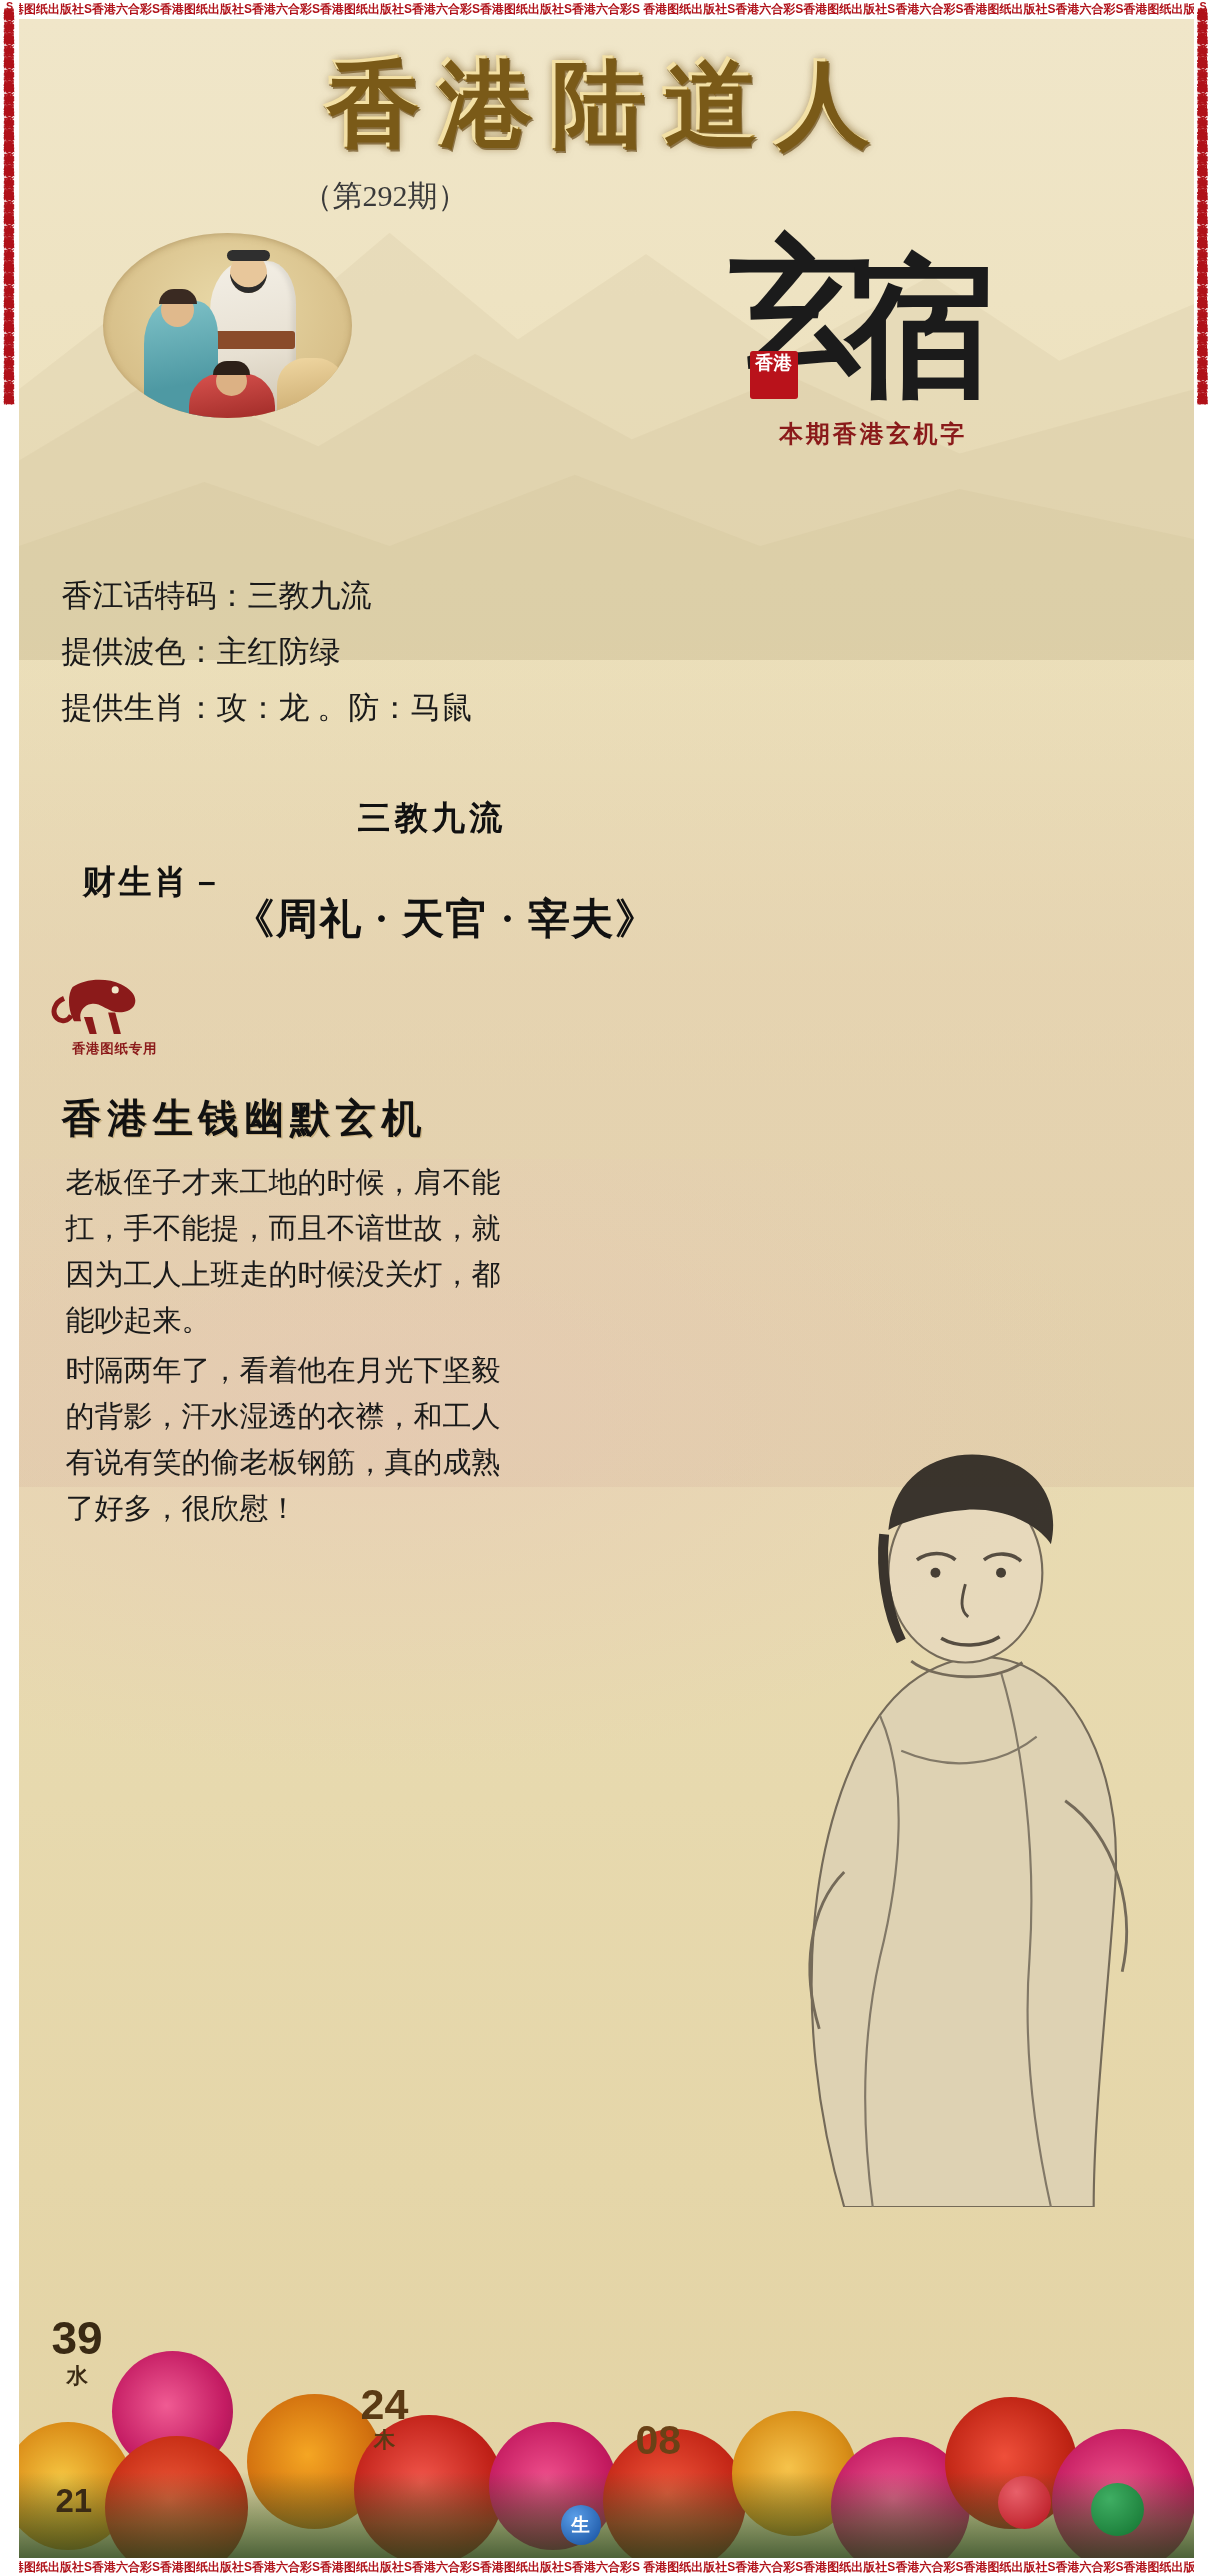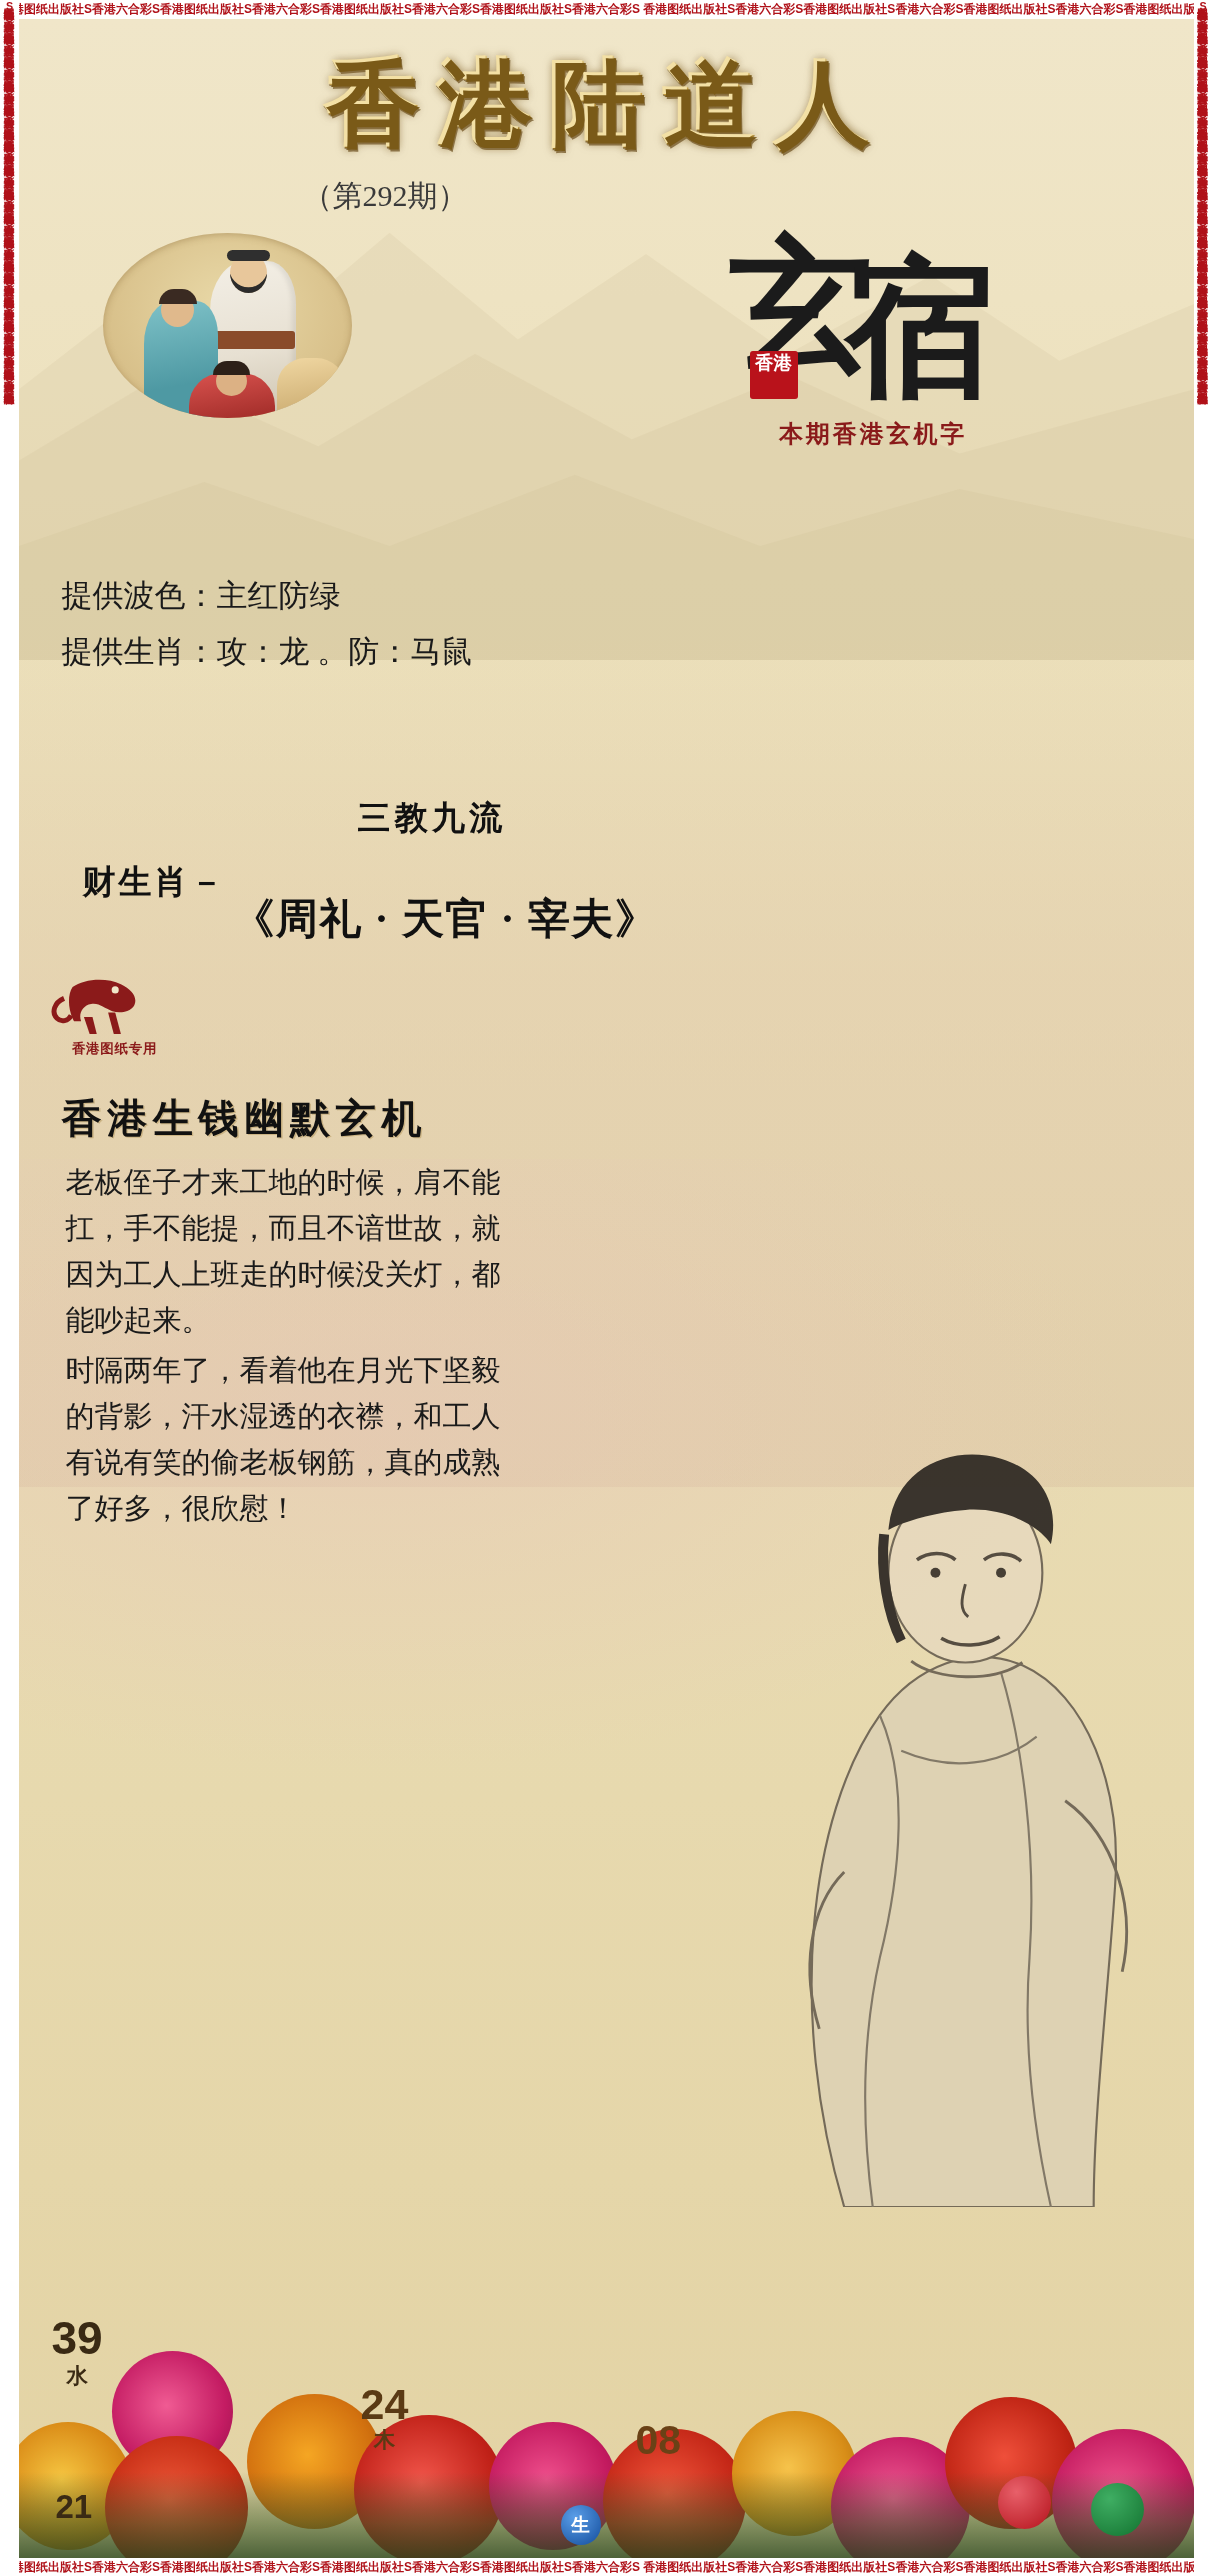--- a/index.html
+++ b/index.html
@@ -214,21 +214,21 @@
     position:absolute;
     font-family:Liberation Sans, sans-serif;
     font-weight:bold;
     color:#2a2a2a;
   }
   .num .big{display:block;}
   .num .sm{display:block;text-align:center;font-size:21.4px;margin-top:-4.3px;}
   .n39{left:33px;bottom:168px;font-size:46px;color:#3a2a14;}
   .n24{left:342px;bottom:104px;font-size:43px;color:#5a3a14;}
   .n08{left:617px;bottom:94px;font-size:41px;color:#6a4116;}
-  .n21{left:37px;bottom:32px;font-size:33px;color:#3a2a14;}
+  .n21{left:37px;bottom:38px;font-size:33px;color:#3a2a14;}
   .ball{
     position:absolute;width:53px;height:53px;border-radius:50%;
     color:#fff;font-size:24px;line-height:53px;text-align:center;font-weight:bold;
   }
   .ball-red{right:143px;bottom:28.5px;background:radial-gradient(circle at 35% 30%,#e8606a,#b4121b);}
   .ball-green{right:50px;bottom:21.4px;background:radial-gradient(circle at 35% 30%,#3fae63,#12722f);}
   .ball-blue{left:542px;bottom:13px;background:radial-gradient(circle at 35% 30%,#5a9ee8,#134c9b);width:40px;height:40px;line-height:40px;font-size:18.5px;}
 </style>
 </head>
 <body>
@@ -278,20 +278,21 @@
     </div>
 
     <div class="bigchar-wrap">
       <div class="bigchar-a">玄</div>
       <div class="bigchar-b">宿</div>
       <div class="seal">香港</div>
       <div class="subline">本期香港玄机字</div>
     </div>
 
     <div class="lines">
+      <div class="line">香江话特码：三教九流</div>
       <div class="line">提供波色：主红防绿</div>
       <div class="line">提供生肖：攻：龙 。防：马鼠</div>
     </div>
     <div class="center-line">三教九流</div>
     <div class="cai">财生肖－</div>
     <div class="book">《周礼 · 天官 · 宰夫》</div>
 
     <div class="logo">
       <svg width="135" height="68" viewBox="0 0 190 95">
         <path d="M36 18 C52 6, 84 4, 104 14 C118 21, 126 30, 124 40 C122 52, 104 56, 92 52 C80 48, 74 40, 62 42 C50 44, 44 56, 48 66 L38 66 C30 52, 28 30, 36 18 Z" fill="#8b1a1a"></path>

